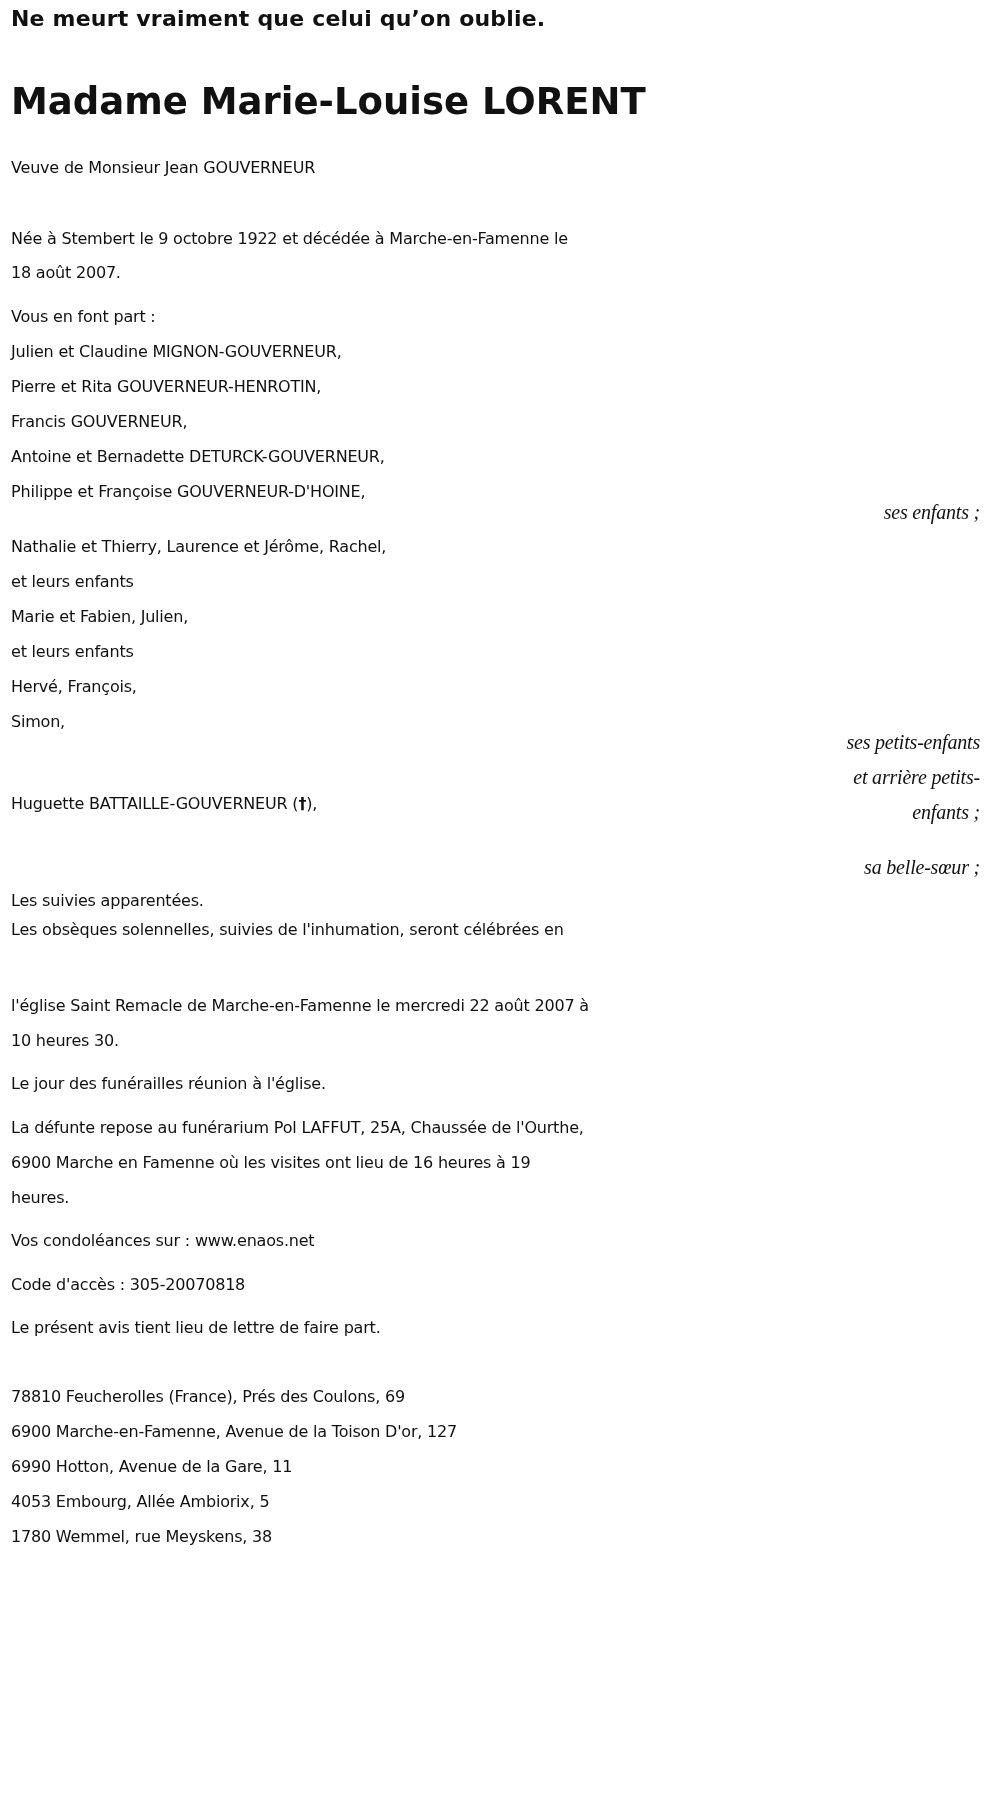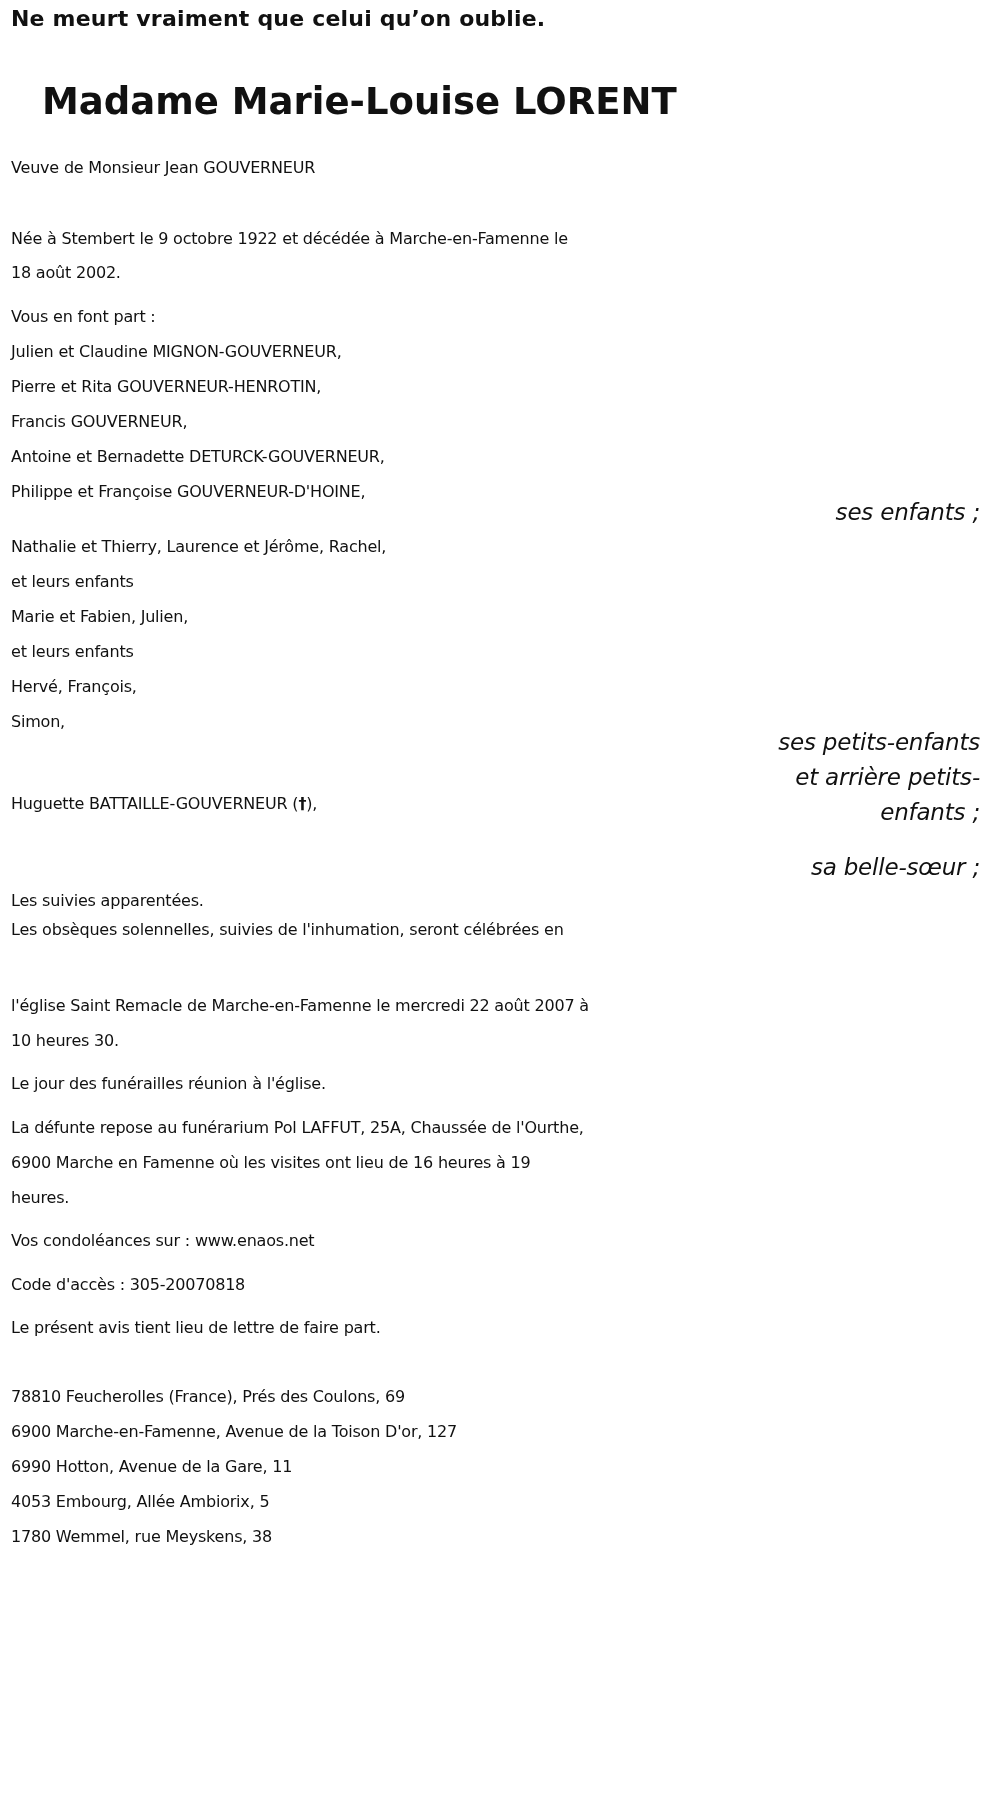--- a/index.html
+++ b/index.html
@@ -1,33 +1,33 @@
 <!DOCTYPE html>
 <html><head>
 <meta charset="utf-8">
 <style>
   html, body { margin:0; padding:0; background:#ffffff; }
   body { width:1000px; height:1795px; overflow:hidden; color:#111111;
          font-family:"DejaVu Sans", "Liberation Sans", sans-serif; }
   .page { position:relative; width:990px; padding-left:11px; box-sizing:border-box; }
   .motto { position:absolute; top:6px; left:11px; font-size:22px; font-weight:bold; letter-spacing:0.2px; }
-  .name { position:absolute; top:80px; left:11px; font-size:37px; font-weight:bold;margin-left:31px; }
+  .name { position:absolute; top:80px; left:11px; font-size:37px; font-weight:bold; }
   .line { position:absolute; left:11px; font-size:16px; line-height:40px; white-space:nowrap; letter-spacing:-0.2px; }
-  .rel { position:absolute; right:10px; font-size:23px; line-height:40px; font-style:italic; text-align:right; white-space:nowrap; letter-spacing:-0.2px; }
+  .rel { position:absolute; right:10px; font-size:20px; line-height:40px; font-style:italic; text-align:right; white-space:nowrap; letter-spacing:-0.2px;font-family:Liberation Serif, serif; }
 </style>
 </head>
 <body>
 
 <div class="page">
   <div class="motto">Ne meurt vraiment que celui qu’on oublie.</div>
   <div class="name">Madame Marie-Louise LORENT</div>
 
   <div class="line" style="top:148px">Veuve de Monsieur Jean GOUVERNEUR</div>
   <div class="line" style="top:219px">Née à Stembert le 9 octobre 1922 et décédée à Marche-en-Famenne le</div>
-  <div class="line" style="top:253px">18 août 2002.</div>
+  <div class="line" style="top:253px">18 août 2007.</div>
 
   <div class="line" style="top:297px">Vous en font part :</div>
   <div class="line" style="top:332px">Julien et Claudine MIGNON-GOUVERNEUR,</div>
   <div class="line" style="top:367px">Pierre et Rita GOUVERNEUR-HENROTIN,</div>
   <div class="line" style="top:402px">Francis GOUVERNEUR,</div>
   <div class="line" style="top:437px">Antoine et Bernadette DETURCK-GOUVERNEUR,</div>
   <div class="line" style="top:472px">Philippe et Françoise GOUVERNEUR-D'HOINE,</div>
   <div class="rel" style="top:492px">ses enfants ;</div>
 
   <div class="line" style="top:527px">Nathalie et Thierry, Laurence et Jérôme, Rachel,</div>

